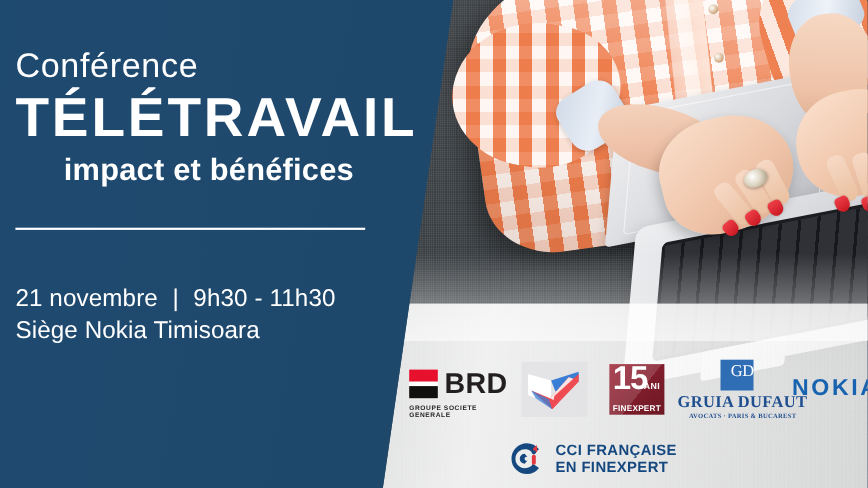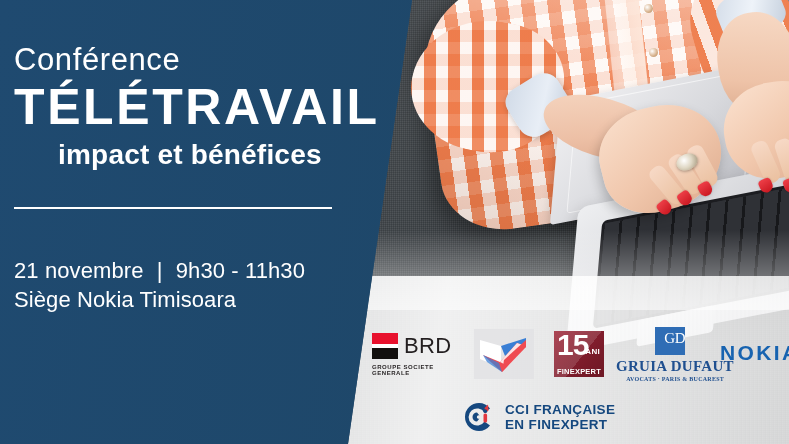--- a/index.html
+++ b/index.html
@@ -227,21 +227,21 @@
 
   
   .brd{ left:6px; top:2px; width:100px; }
   .brd-top{ display:flex; align-items:center; gap:6px; }
   .brd-mark{ width:26px; height:26px; position:relative; }
   .brd-mark i{ position:absolute; left:0; width:26px; display:block; }
   .brd-mark .r{ top:0; height:11px; background:#e8112d; }
   .brd-mark .w{ top:11px; height:4px; background:#ffffff; }
   .brd-mark .k{ top:15px; height:11px; background:#12100e; }
   .brd-word{
-    font-size:22px; font-weight:400; color:#231f20; letter-spacing:.4px;
+    font-size:26px; font-weight:700; color:#231f20; letter-spacing:.4px;
   }
   .brd-sub{
     font-size:6px; font-weight:700; color:#231f20; letter-spacing:.55px;
     margin-top:5px;
   }
 
   
   .book{ left:108px; top:-2px; width:60px; height:50px;
          background:rgba(226,226,228,.82); overflow:hidden; }
   .book svg{ display:block; }

